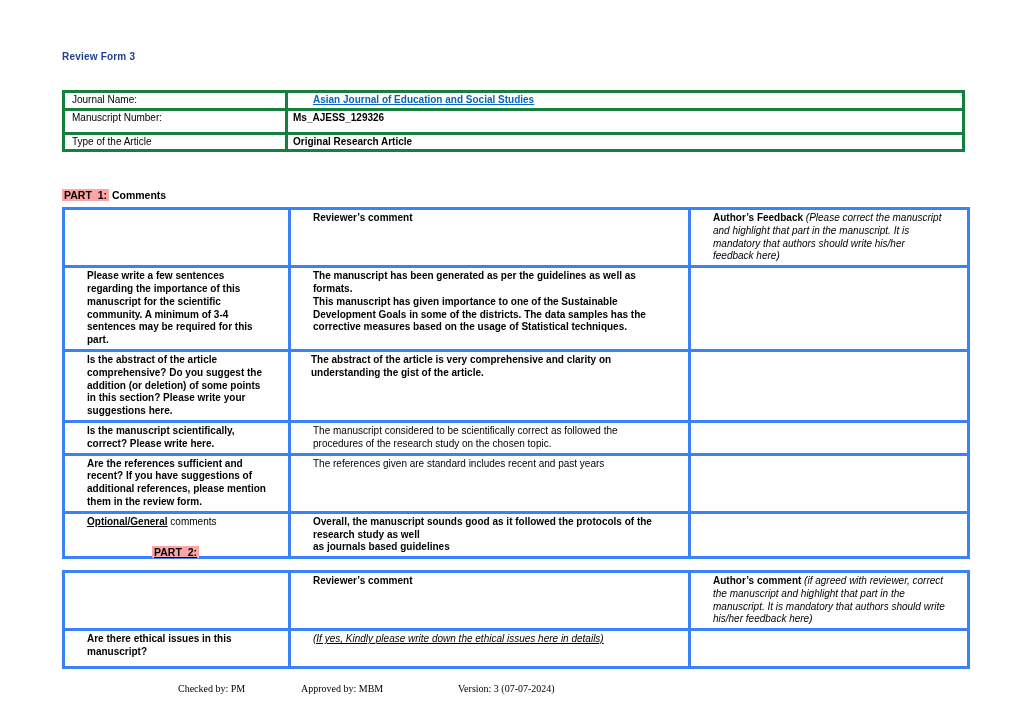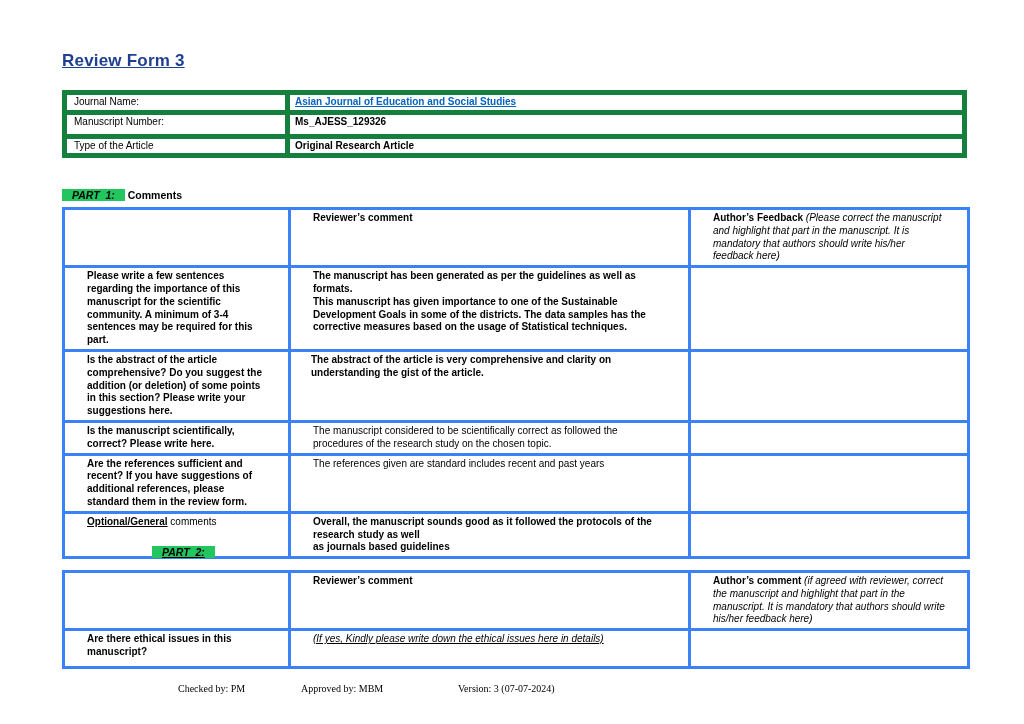--- a/index.html
+++ b/index.html
@@ -3,37 +3,37 @@
 <meta charset="utf-8">
 <style>
   html,body { margin:0; padding:0; background:#e8e8e8; }
   .page {
     position:relative; width:1024px; height:724px; margin:0 auto;
     background:#ffffff; font-family:"Liberation Sans", sans-serif; color:#000;
     overflow:hidden;
   }
   .doc-title {
     position:absolute; left:62px; top:51px;
-    font-size:17px; font-weight:bold; text-decoration:underline;
+    font-size:10px; font-weight:bold; 
     color:#1f4091; letter-spacing:0.2px;
   }
   
   table.meta {
     position:absolute; left:62px; top:90px; width:900px;
     border-collapse:collapse; table-layout:fixed; font-size:10px; line-height:1.25;
   }
-  table.meta td { border:5px solid #15803d; padding:1px 4px 1px 7px; vertical-align:top; }
+  table.meta td { border:3px solid #15803d; padding:1px 4px 1px 7px; vertical-align:top; }
   table.meta td.val { font-weight:bold; padding-left:5px; }
   table.meta tr.title-row td.val { vertical-align:middle; }
-  .link { color:#0563c1; font-weight:bold; text-decoration:underline; cursor:pointer; }
+  .link { color:#0563c1; font-weight:bold; text-decoration:underline; cursor:pointer;margin-left:20px; }
   
   .part-heading { position:absolute; font-size:10.5px; font-weight:bold; }
   .p1 { left:62px; top:189px; }
   .p2 { left:120px; top:546px;margin-left:32px; }
-  .hl { background:#22c55e; padding:0 10px; white-space:pre;font-style:italic; }
+  .hl { background:#fca5a5; padding:0 2px; white-space:pre; }
   .p2 .hl { text-decoration:underline; }
   .after-hl { white-space:pre; }
   
   table.form {
     position:absolute; left:62px; width:905px;
     border-collapse:collapse; table-layout:fixed; font-size:10px; line-height:1.28;
   }
   table.form.part1 { top:207px; }
   table.form.part2 { top:570px; }
   table.form td { border:3px solid #3b82f6; vertical-align:top; padding:2px 22px; }
@@ -109,21 +109,21 @@
       <td class="q prl">Is the abstract of the article comprehensive? Do you suggest the addition (or deletion) of some points in this section? Please write your suggestions here.</td>
       <td class="r bold ind prl">The abstract of the article is very comprehensive and clarity on understanding the gist of the article.</td>
       <td class="a"></td>
     </tr>
     <tr style="height:26px">
       <td class="q prl">Is the manuscript scientifically, correct? Please write here.</td>
       <td class="r prl">The manuscript considered to be scientifically correct as followed the procedures of the research study on the chosen topic.</td>
       <td class="a"></td>
     </tr>
     <tr style="height:39px">
-      <td class="q prl">Are the references sufficient and recent? If you have suggestions of additional references, please standard them in the review form.</td>
+      <td class="q prl">Are the references sufficient and recent? If you have suggestions of additional references, please mention them in the review form.</td>
       <td class="r prl">The references given are standard includes recent and past years</td>
       <td class="a"></td>
     </tr>
     <tr style="height:24px">
       <td class="optional"><span class="u">Optional/General</span><span> comments</span></td>
       <td class="r bold prl">Overall, the manuscript sounds good as it followed the protocols of the research study as well
 as journals based guidelines</td>
       <td class="a"></td>
     </tr>
   </tbody>

